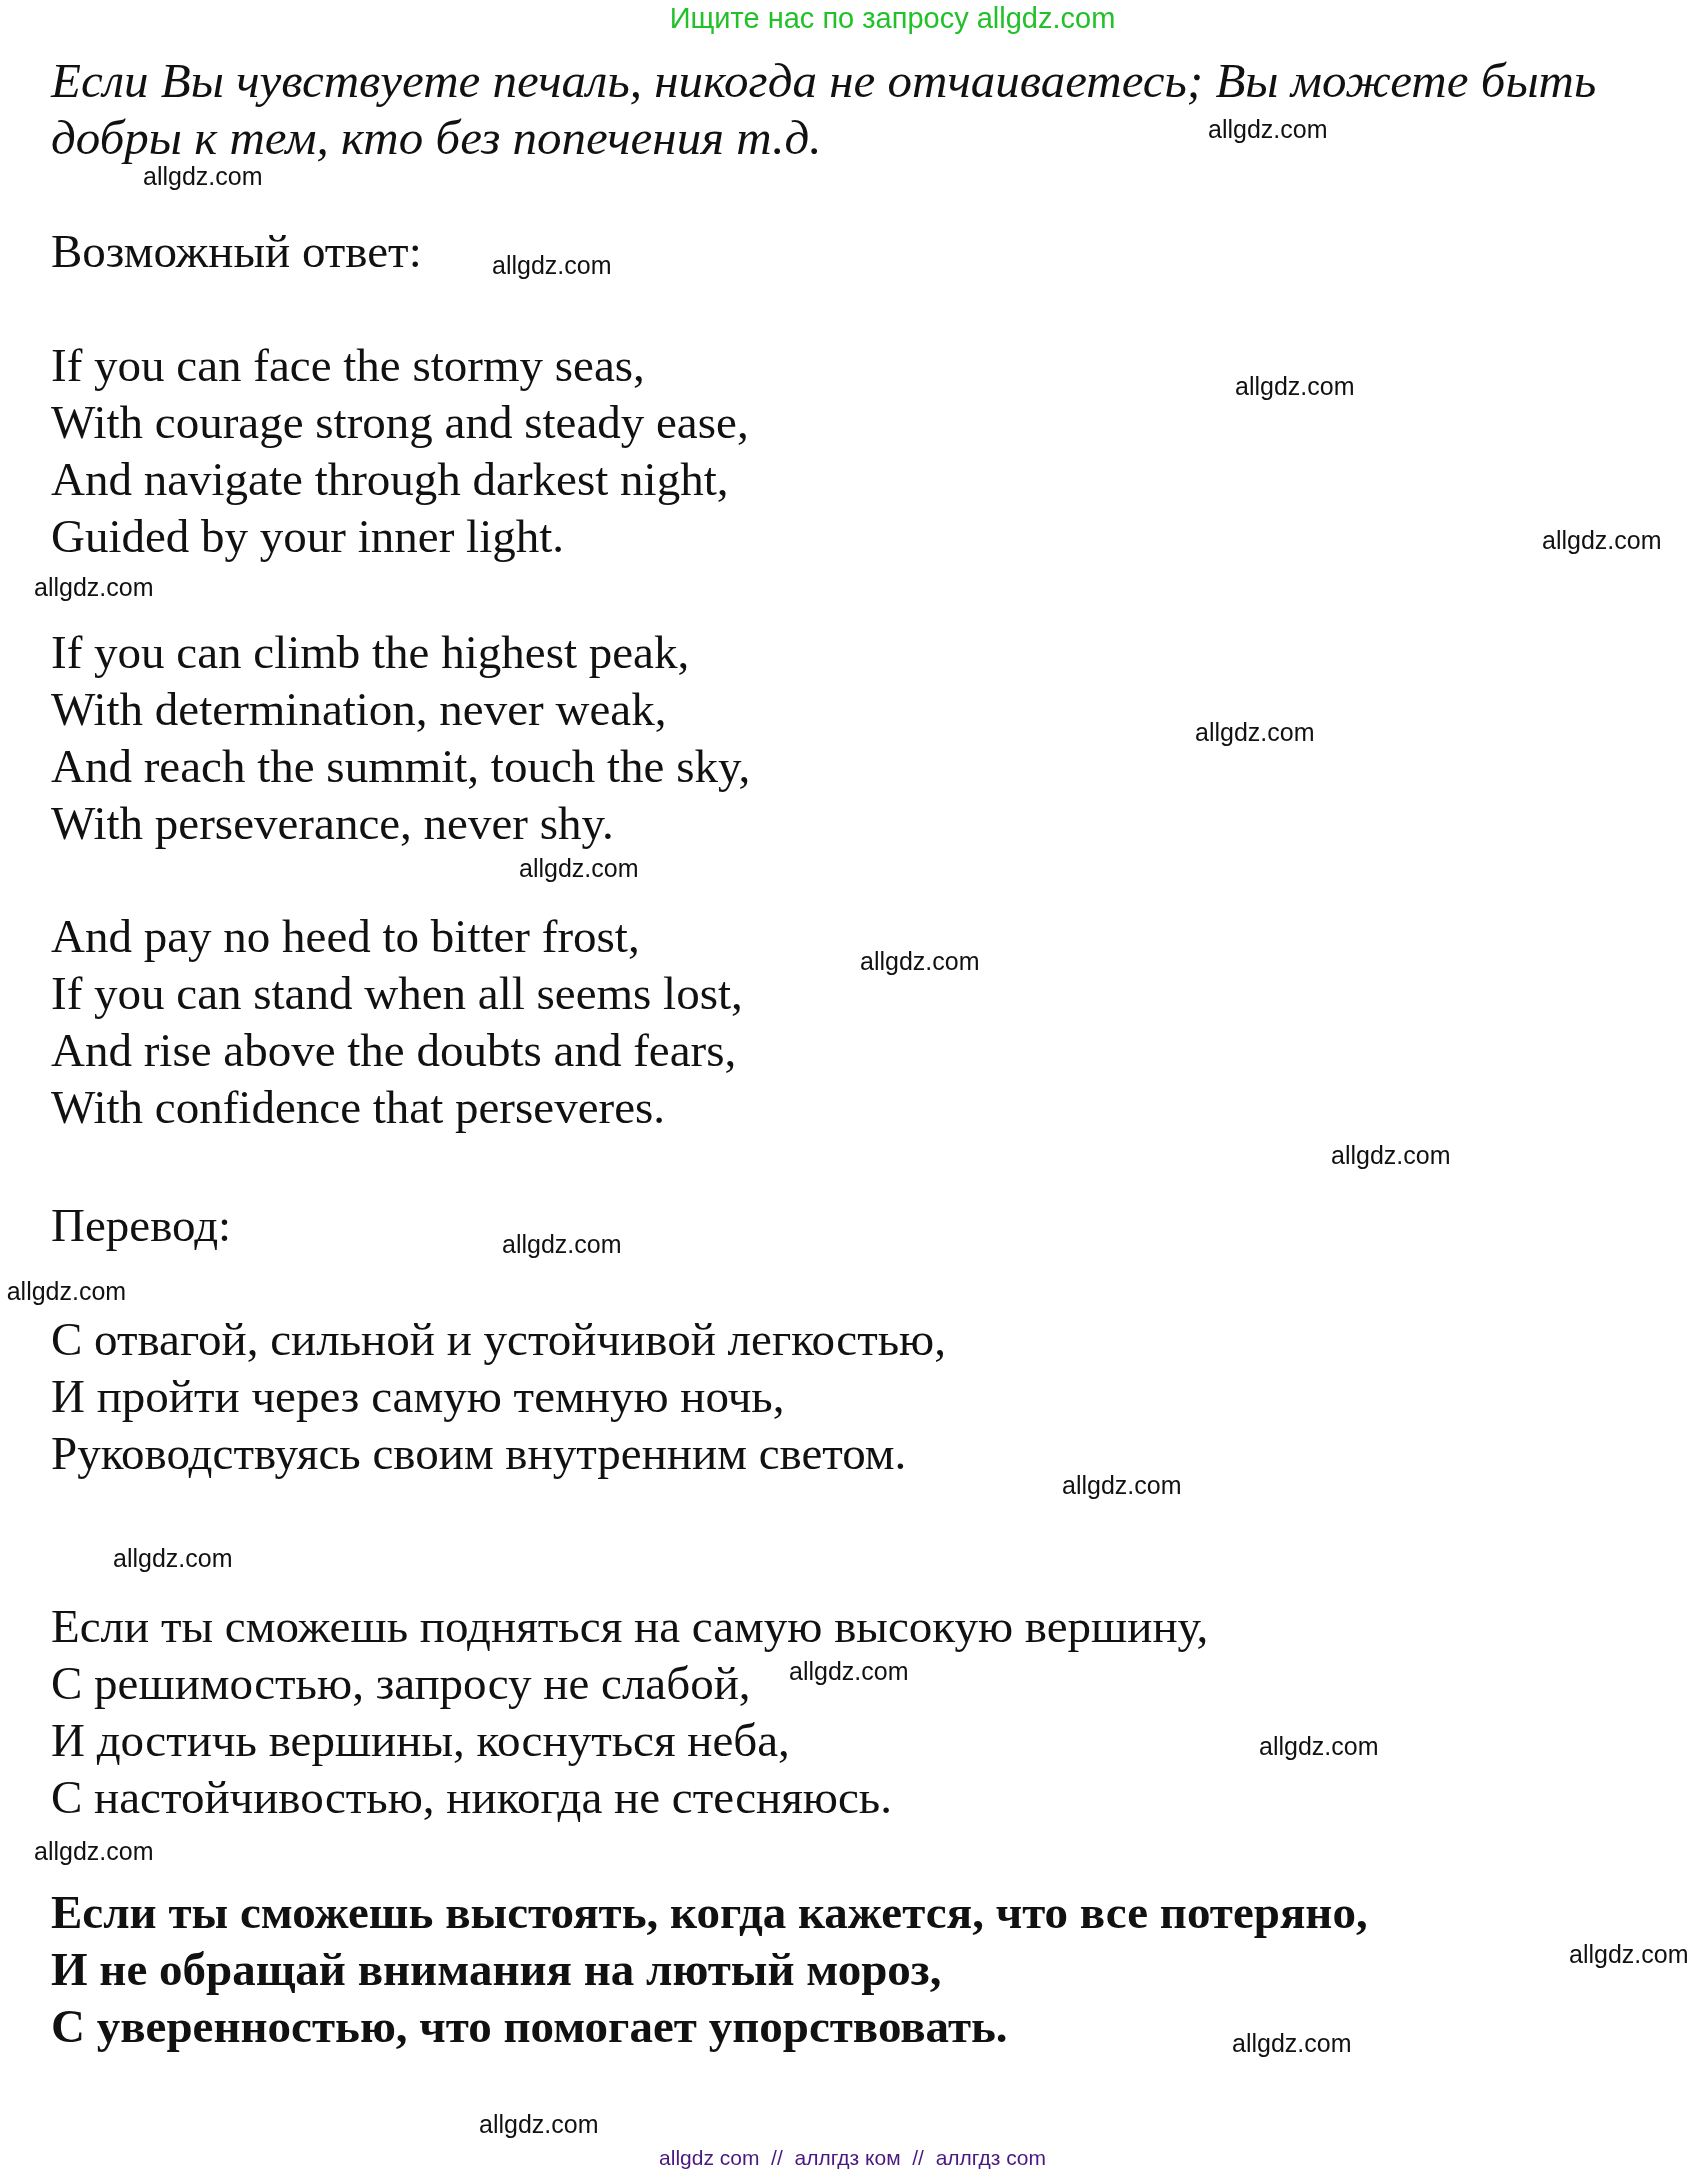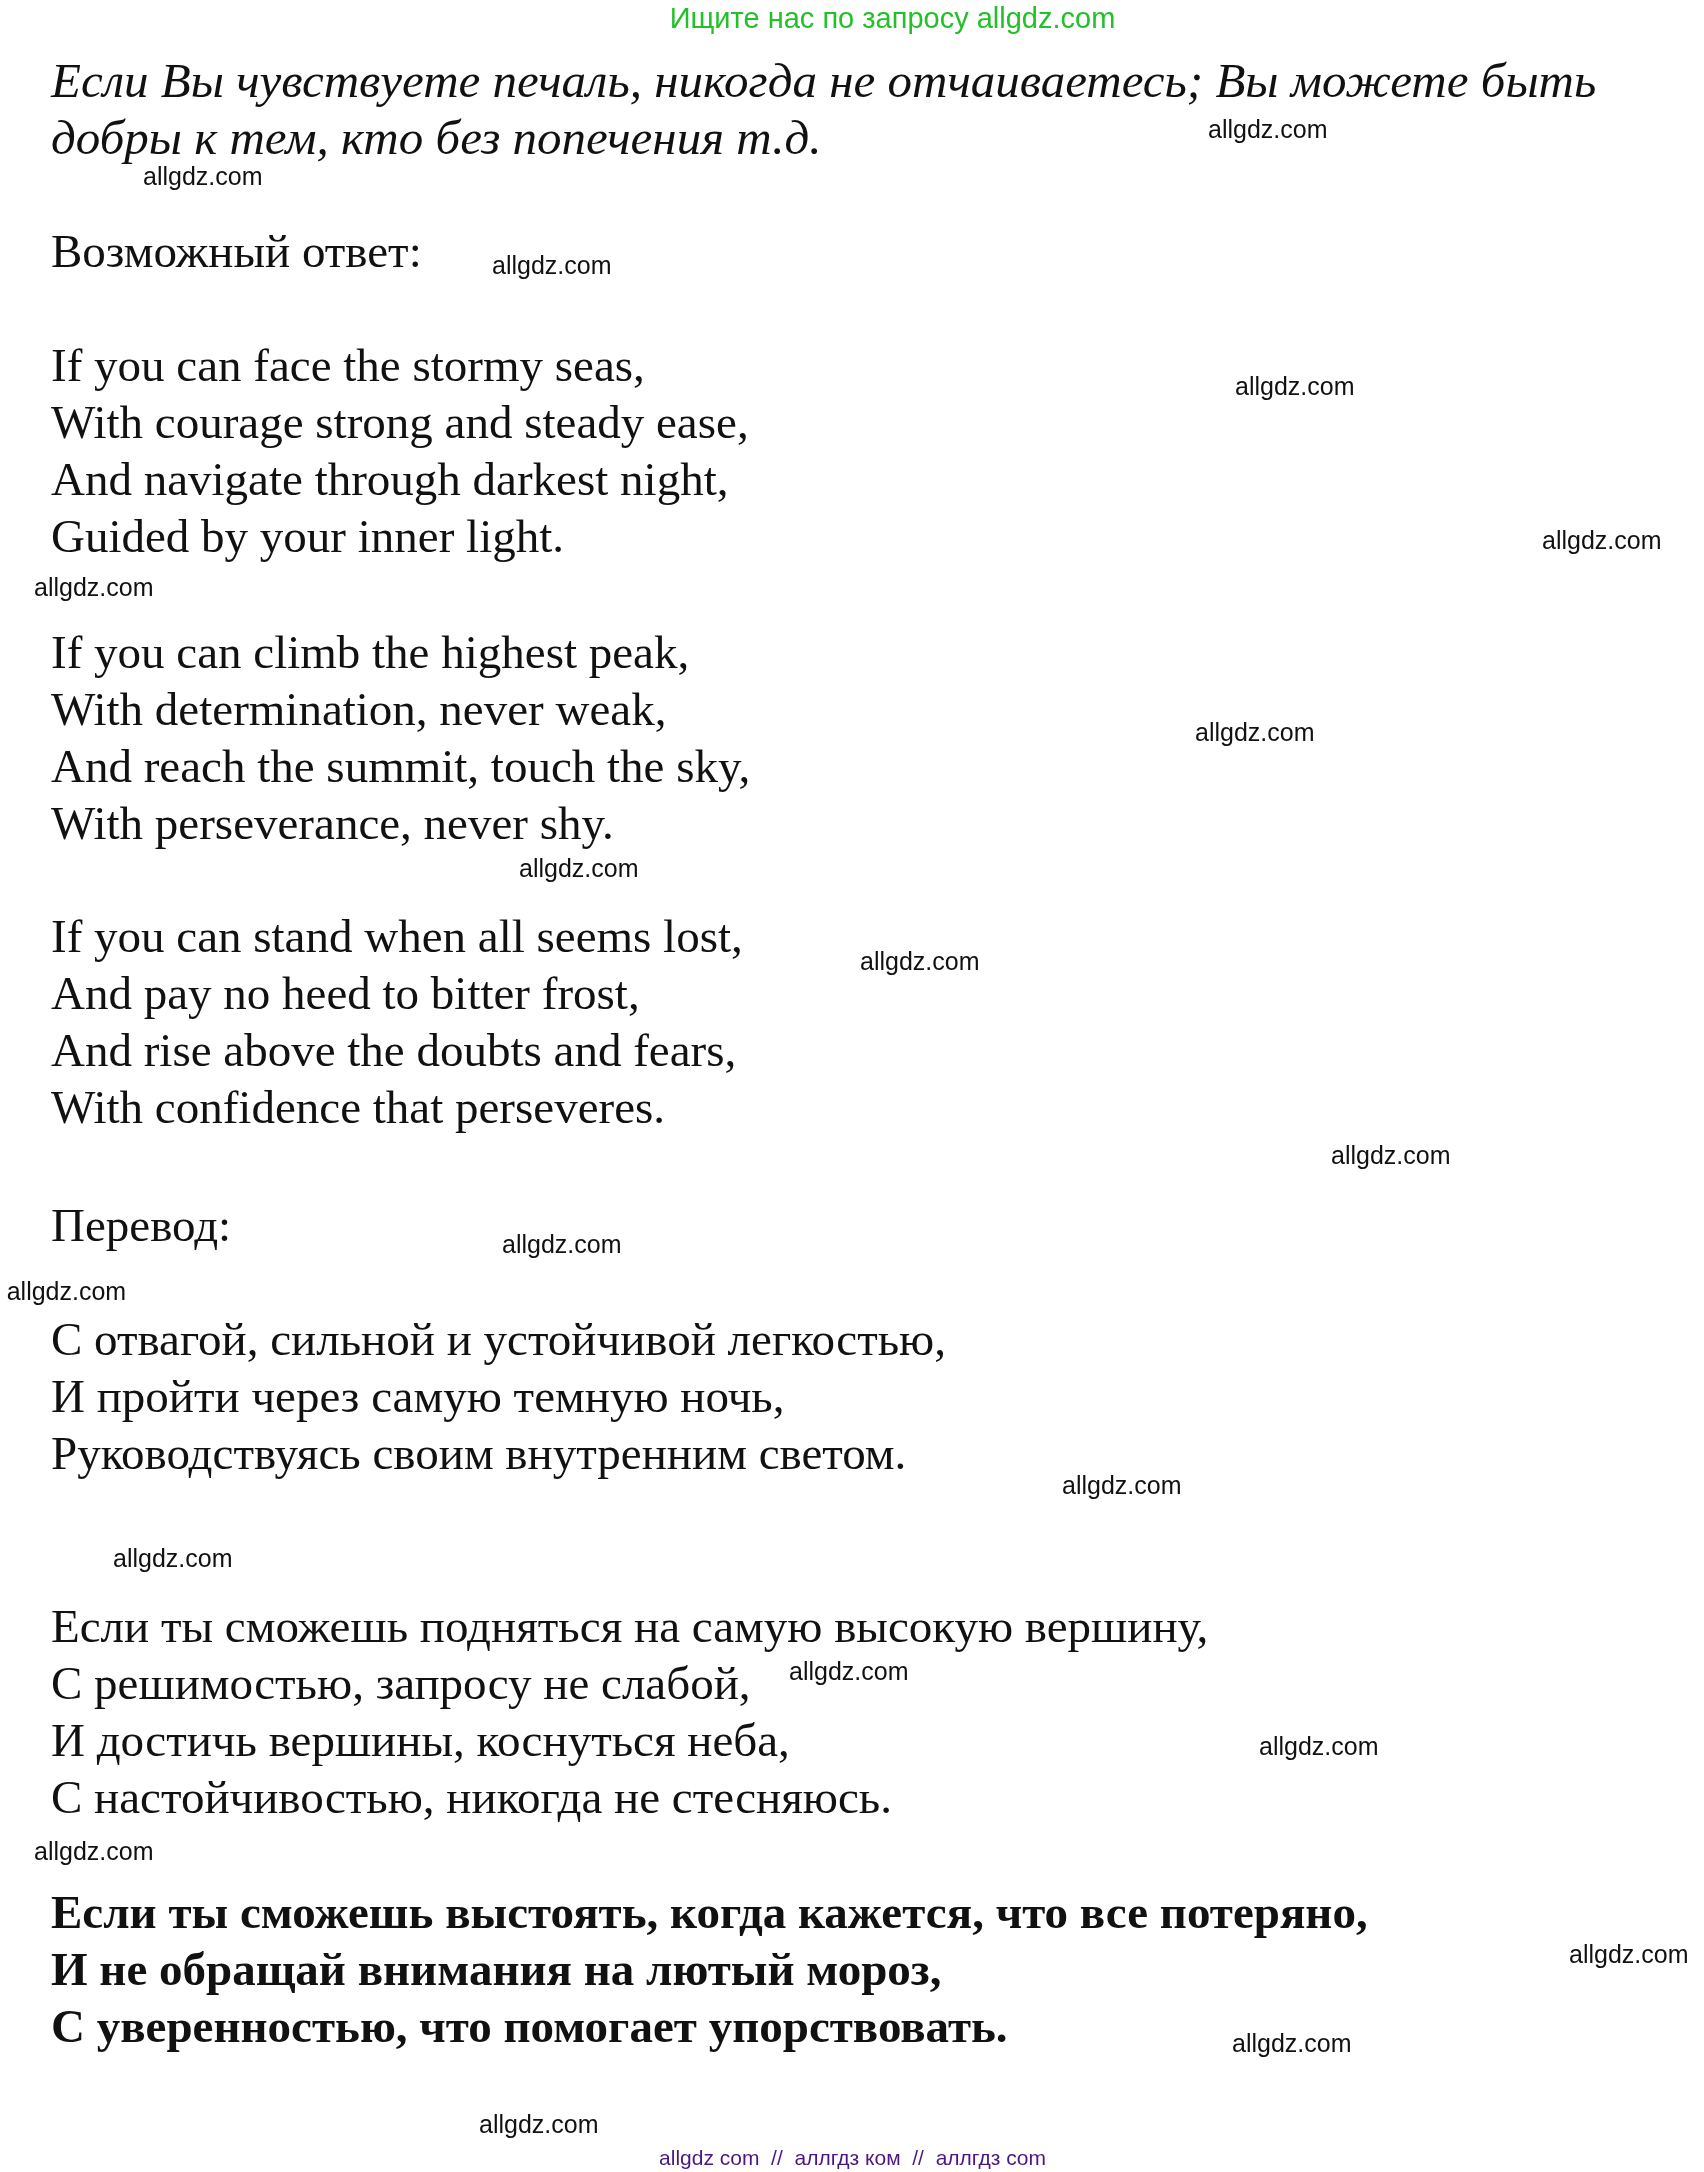--- a/index.html
+++ b/index.html
@@ -31,22 +31,22 @@
   <div>And navigate through darkest night,</div>
   <div>Guided by your inner light.</div>
 </div>
 <div class="abs verse" style="top:624px;">
   <div>If you can climb the highest peak,</div>
   <div>With determination, never weak,</div>
   <div>And reach the summit, touch the sky,</div>
   <div>With perseverance, never shy.</div>
 </div>
 <div class="abs verse" style="top:908px;">
+  <div>And pay no heed to bitter frost,</div>
   <div>If you can stand when all seems lost,</div>
-  <div>And pay no heed to bitter frost,</div>
   <div>And rise above the doubts and fears,</div>
   <div>With confidence that perseveres.</div>
 </div>
 
 <div class="abs serif" style="top:1198px;">Перевод:</div>
 
 <div class="abs verse" style="top:1311px;">
   <div>С отвагой, сильной и устойчивой легкостью,</div>
   <div>И пройти через самую темную ночь,</div>
   <div>Руководствуясь своим внутренним светом.</div>

